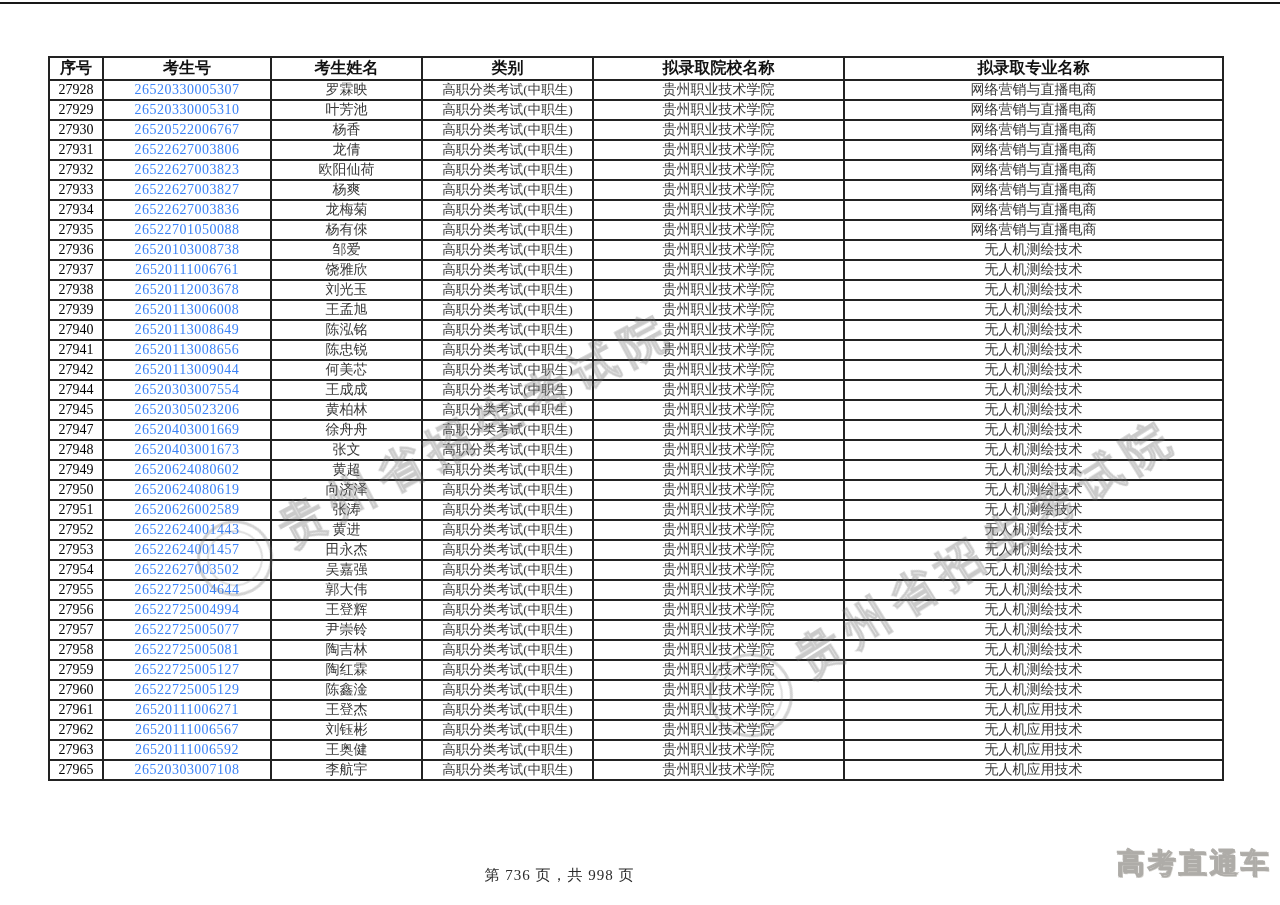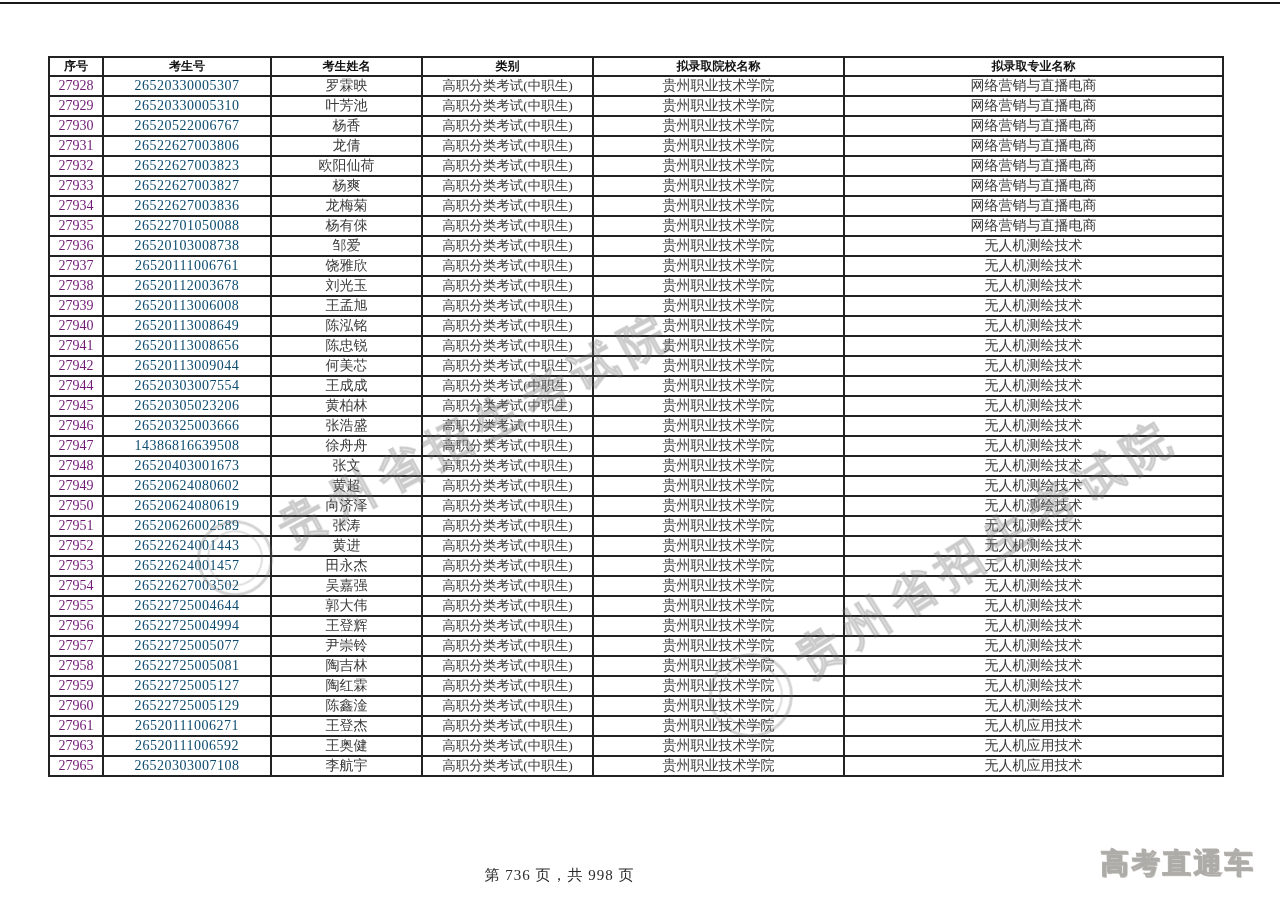--- a/index.html
+++ b/index.html
@@ -28,31 +28,31 @@
   table.admission th, table.admission td {
     border: 2px solid #222222;
     text-align: center;
     vertical-align: middle;
     padding: 0;
     white-space: nowrap;
     overflow: hidden;
   }
   table.admission th {
     height: 19px;
-    font-size: 12px;
+    font-size: 16px;
     font-weight: bold;
     color: #111111;
   }
   table.admission td {
     height: 18.3px;
     font-size: 14px;
     color: #3a3a3a;
   }
-  table.admission td:nth-child(1) { font-size: 14px; color: #701a75; }
-  table.admission td:nth-child(2) { letter-spacing: 0.5px; color: #0c4a6e; }
+  table.admission td:nth-child(1) { font-size: 14px; color: #000000; }
+  table.admission td:nth-child(2) { letter-spacing: 0.5px; color: #3b82f6; }
   table.admission td:nth-child(4) { font-size: 13.5px; }
 
   
   .wm {
     position: absolute;
     display: flex;
     align-items: center;
     gap: 16px;
     pointer-events: none;
     z-index: 5;
@@ -95,21 +95,21 @@
   .footer-page {
     position: absolute; left: 0; top: 866px;
     width: 1119px;
     text-align: center;
     font-size: 15px;
     color: #2b2b2b;
     letter-spacing: 1px;
     z-index: 2;
   }
   .footer-brand {
-    position: absolute; right: 24px; top: 845px;
+    position: absolute; right: 8px; top: 845px;
     font-size: 28px;
     font-weight: bold;
     letter-spacing: 3px;
     color: #f3f1ed;
     -webkit-text-stroke: 1px #aeaca8;
     text-shadow: 1px 1px 0 #d8d6d2, -1px -1px 0 #b4b2ae;
     z-index: 2;
   }
 </style>
 </head>
@@ -267,30 +267,22 @@
       </tr>
       <tr>
         <td>27945</td>
         <td>26520305023206</td>
         <td>黄柏林</td>
         <td>高职分类考试(中职生)</td>
         <td>贵州职业技术学院</td>
         <td>无人机测绘技术</td>
       </tr>
       <tr>
-        <td>27946</td>
-        <td>26520325003666</td>
-        <td>张浩盛</td>
-        <td>高职分类考试(中职生)</td>
-        <td>贵州职业技术学院</td>
-        <td>无人机测绘技术</td>
-      </tr>
-      <tr>
         <td>27947</td>
-        <td>14386816639508</td>
+        <td>26520403001669</td>
         <td>徐舟舟</td>
         <td>高职分类考试(中职生)</td>
         <td>贵州职业技术学院</td>
         <td>无人机测绘技术</td>
       </tr>
       <tr>
         <td>27948</td>
         <td>26520403001673</td>
         <td>张文</td>
         <td>高职分类考试(中职生)</td>
@@ -390,20 +382,28 @@
         <td>26522725005129</td>
         <td>陈鑫淦</td>
         <td>高职分类考试(中职生)</td>
         <td>贵州职业技术学院</td>
         <td>无人机测绘技术</td>
       </tr>
       <tr>
         <td>27961</td>
         <td>26520111006271</td>
         <td>王登杰</td>
+        <td>高职分类考试(中职生)</td>
+        <td>贵州职业技术学院</td>
+        <td>无人机应用技术</td>
+      </tr>
+      <tr>
+        <td>27962</td>
+        <td>26520111006567</td>
+        <td>刘钰彬</td>
         <td>高职分类考试(中职生)</td>
         <td>贵州职业技术学院</td>
         <td>无人机应用技术</td>
       </tr>
       <tr>
         <td>27963</td>
         <td>26520111006592</td>
         <td>王奥健</td>
         <td>高职分类考试(中职生)</td>
         <td>贵州职业技术学院</td>

